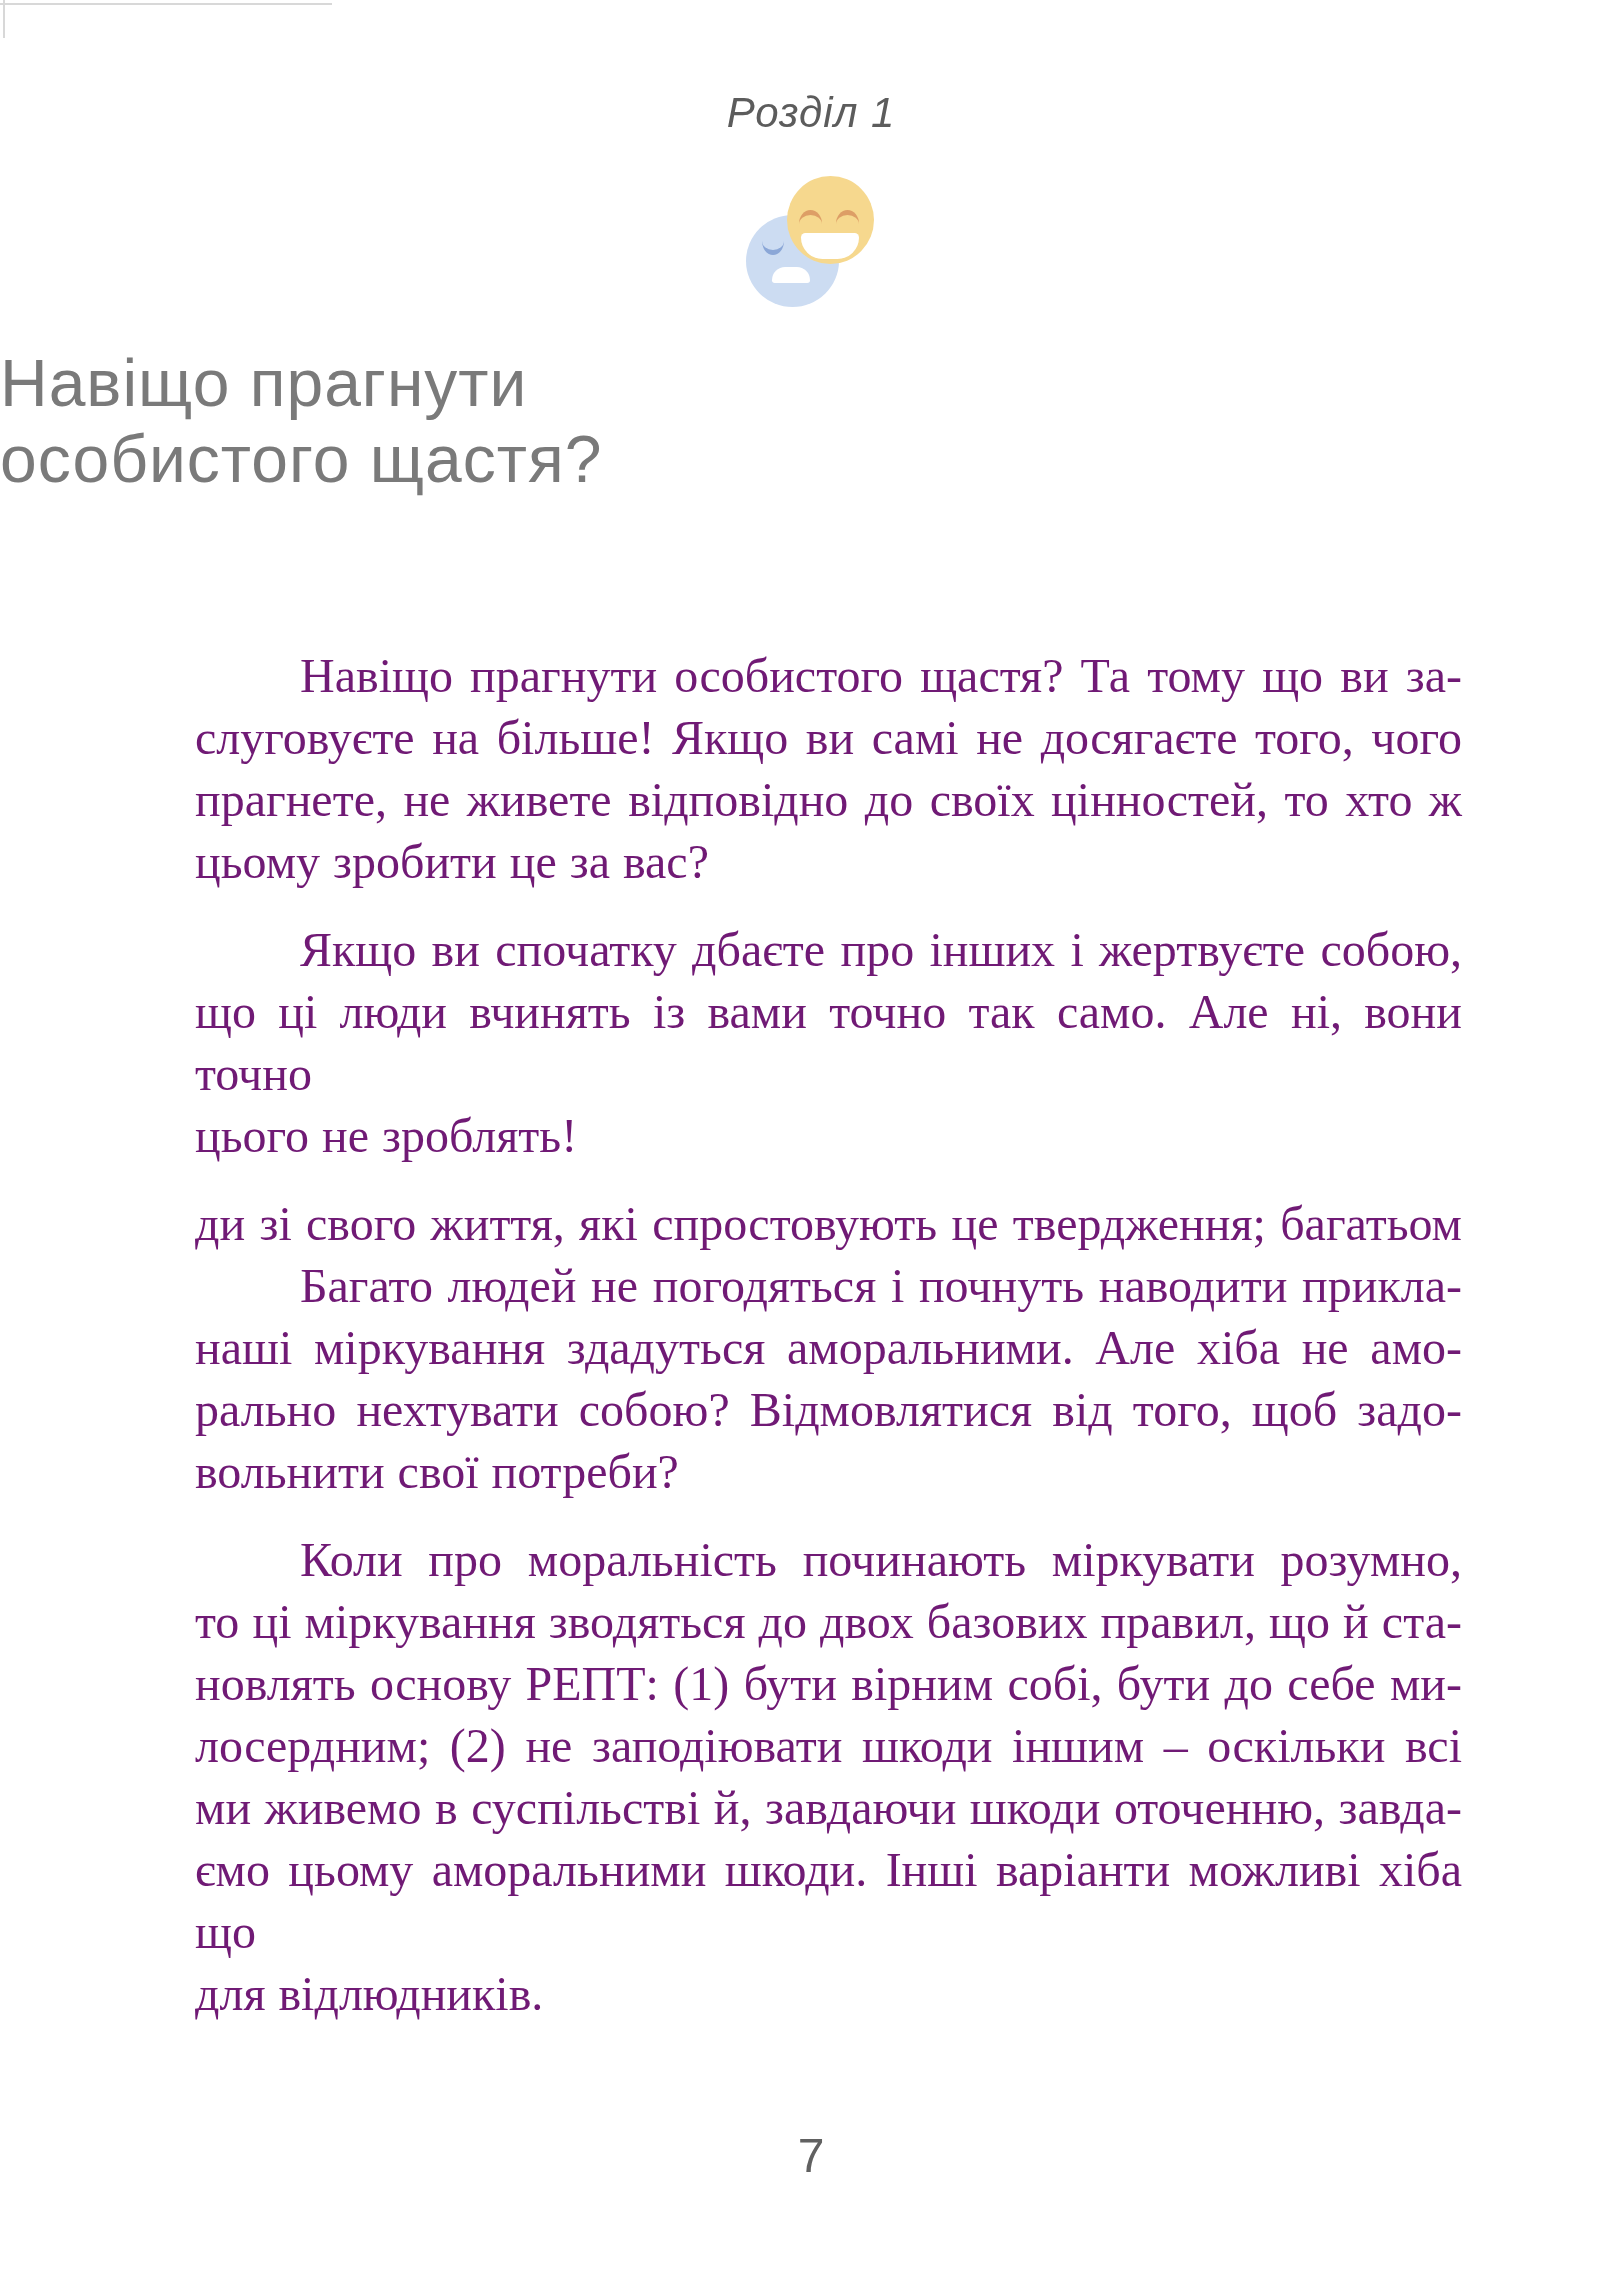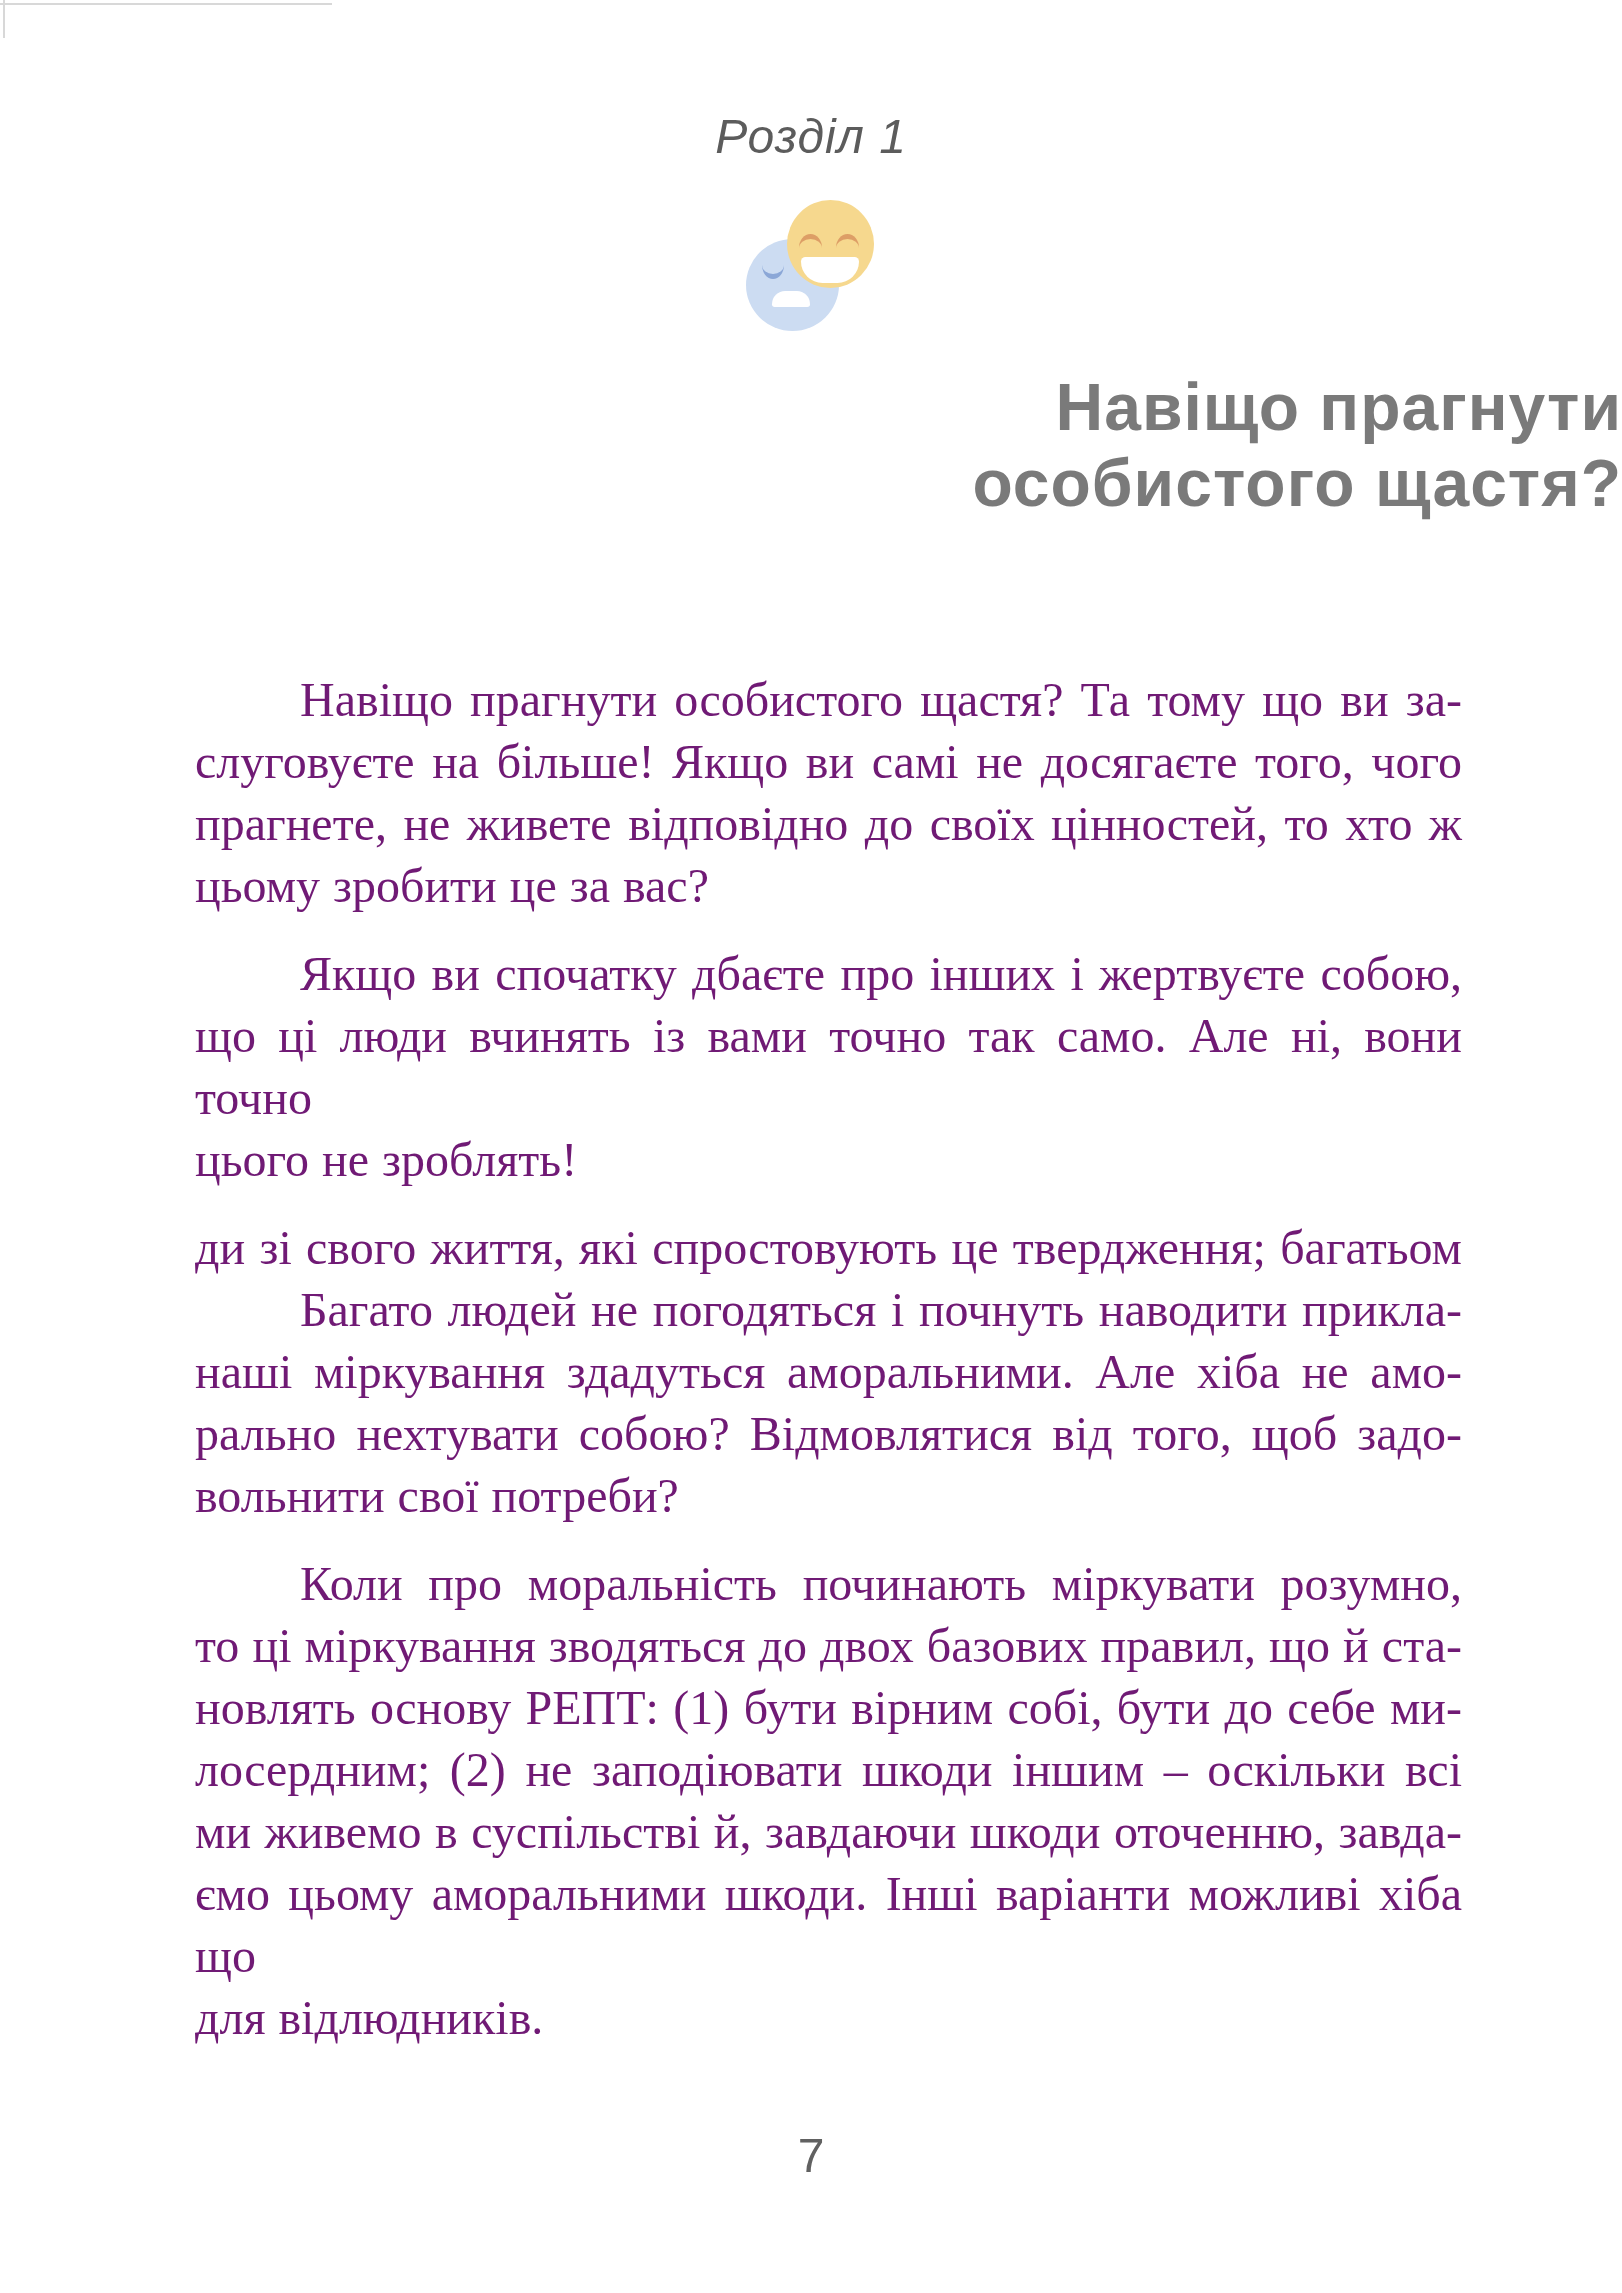--- a/index.html
+++ b/index.html
@@ -24,26 +24,26 @@
   }
   .scan-line-left {
     position: absolute;
     left: 3px; top: 0;
     width: 2px; height: 38px;
     background: #d8d8d8;
   }
 
   .chapter-label {
     margin: 0;
-    padding-top: 104px;
+    padding-top: 80px;
     text-align: center;
     font-family: "Liberation Sans", sans-serif;
     font-style: italic;
     font-weight: 500;
-    font-size: 48px;
+    font-size: 42px;
     line-height: 66px;
     color: #5c5c5c;
     letter-spacing: 1px;
   }
 
   
   .emoji-wrap {
     position: relative;
     width: 135px;
     height: 137px;
@@ -91,24 +91,24 @@
   }
   .mouth-sad {
     position: absolute;
     left: 26px; top: 52px;
     width: 38px; height: 16px;
     background: #ffffff;
     border-radius: 19px 19px 4px 4px;
   }
 
   .chapter-title {
-    margin: 38px 0 0 8px;
-    text-align: right;
+    margin: 38px 0 0 0;
+    text-align: left;
     font-family: "Liberation Sans", sans-serif;
-    font-weight: 700;
+    font-weight: 400;
     font-size: 66px;
     line-height: 76px;
     color: #7a7a7a;
     letter-spacing: 1px;
   }
 
   .body-text {
     margin: 148px 160px 0 195px; 
     font-size: 48px;
     line-height: 62px;

